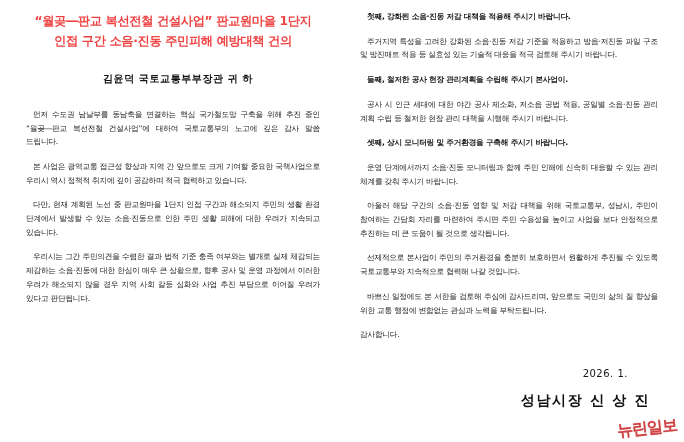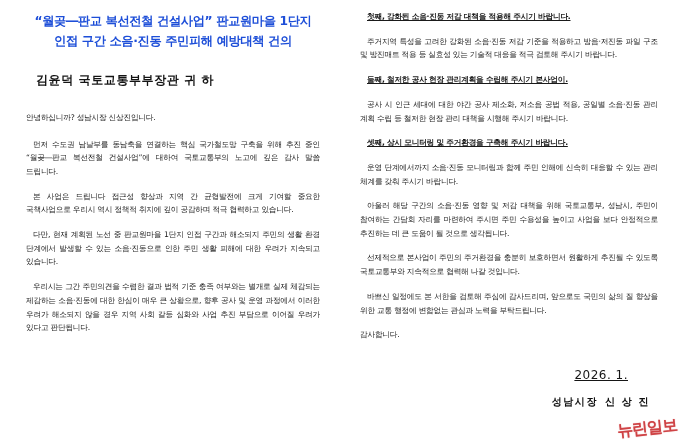--- a/index.html
+++ b/index.html
@@ -33,67 +33,66 @@
   }
   .col-right {
     width: 342px;
     padding: 10px 26px 8px 18px;
   }
   .doc-title {
     font-size: 12.3px;
     font-weight: bold;
     line-height: 1.62;
     text-align: center;
-    color: #1d4ed8;
+    color: #ef4444;
     letter-spacing: -0.4px;
     margin: 2px 0 20px 0;
     word-break: keep-all;
   }
   .addressee {
-    font-size: 12px;
+    font-size: 10px;
     font-weight: bold;
     color: #141414;
+    text-align: center;
     letter-spacing: 0.6px;
     margin: 0 0 22px 10px;
   }
   .para {
     font-size: 7.7px;
     line-height: 1.78;
     color: #1a1a1a;
     letter-spacing: -0.25px;
     text-align: justify;
     margin: 0 0 11px 0;
     word-break: keep-all;
     text-indent: 7px;
   }
   .para.noindent {
     text-indent: 0;
   }
   .para.bold {
     font-weight: bold;
-    text-decoration: underline;
   }
   .greeting {
     margin-bottom: 13px;
   }
   .sign-block {
     margin-top: 26px;
     text-align: right;
     padding-right: 8px;
   }
   .sign-date {
-    font-size: 12px;
+    font-size: 10px;
     color: #161616;
     letter-spacing: 0.5px;
     margin-bottom: 13px;
     padding-right: 22px;
-    text-decoration: underline;
   }
   .sign-name {
-    font-size: 10px;
+    font-size: 14px;
     font-weight: bold;
     color: #101010;
     letter-spacing: 1.6px;
     white-space: nowrap;
   }
   .sign-name .gap {
     display: inline-block;
     width: 7px;
   }
   .watermark {
@@ -111,23 +110,22 @@
   }
 </style>
 </head>
 <body>
 
 <div class="page">
 
   <div class="col col-left">
     <div class="doc-title">“월곶―판교 복선전철 건설사업” 판교원마을 1단지 인접 구간 소음·진동 주민피해 예방대책 건의</div>
     <div class="addressee">김윤덕 국토교통부부장관 귀 하</div>
-    <div class="para noindent greeting">안녕하십니까? 성남시장 신상진입니다.</div>
     <div class="para">먼저 수도권 남날부를 동남축을 연결하는 핵심 국가철도망 구축을 위해 추진 중인 “월곶―판교 복선전철 건설사업”에 대하여 국토교통부의 노고에 깊은 감사 말씀 드립니다.</div>
-    <div class="para">본 사업은 드립니다 접근성 향상과 지역 간 균형발전에 크게 기여할 중요한 국책사업으로 우리시 역시 정책적 취지에 깊이 공감하며 적극 협력하고 있습니다.</div>
+    <div class="para">본 사업은 광역교통 접근성 향상과 지역 간 앞으로도 크게 기여할 중요한 국책사업으로 우리시 역시 정책적 취지에 깊이 공감하며 적극 협력하고 있습니다.</div>
     <div class="para">다만, 현재 계획된 노선 중 판교원마을 1단지 인접 구간과 해소되지 주민의 생활 환경 단계에서 발생할 수 있는 소음·진동으로 인한 주민 생활 피해에 대한 우려가 지속되고 있습니다.</div>
     <div class="para">우리시는 그간 주민의견을 수렴한 결과 법적 기준 충족 여부와는 별개로 실제 체감되는 제감하는 소음·진동에 대한 한심이 매우 큰 상황으로, 향후 공사 및 운영 과정에서 이러한 우려가 해소되지 않을 경우 지역 사회 갈등 심화와 사업 추진 부담으로 이어질 우려가 있다고 판단됩니다.</div>
   </div>
 
   <div class="col col-right">
     <div class="para bold">첫째, 강화된 소음·진동 저감 대책을 적용해 주시기 바랍니다.</div>
     <div class="para">주거지역 특성을 고려한 강화된 소음·진동 저감 기준을 적용하고 방음·저진동 파일 구조 및 방진매트 적용 등 실효성 있는 기술적 대응을 적극 검토해 주시기 바랍니다.</div>
     <div class="para bold">둘째, 철저한 공사 현장 관리계획을 수립해 주시기 본사업이.</div>
     <div class="para">공사 시 인근 세대에 대한 야간 공사 제소화, 저소음 공법 적용, 공일별 소음·진동 관리 계획 수립 등 철저한 현장 관리 대책을 시행해 주시기 바랍니다.</div>
     <div class="para bold">셋째, 상시 모니터링 및 주거환경을 구축해 주시기 바랍니다.</div>

